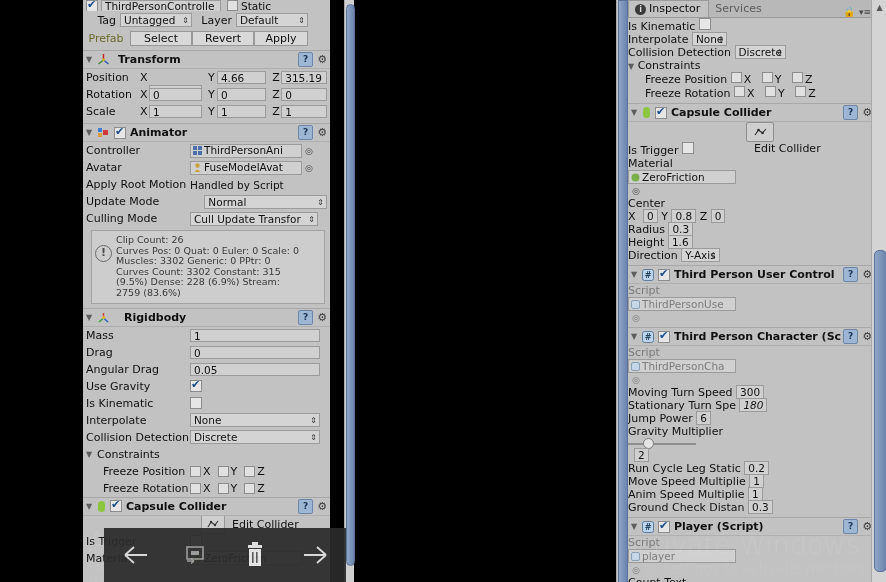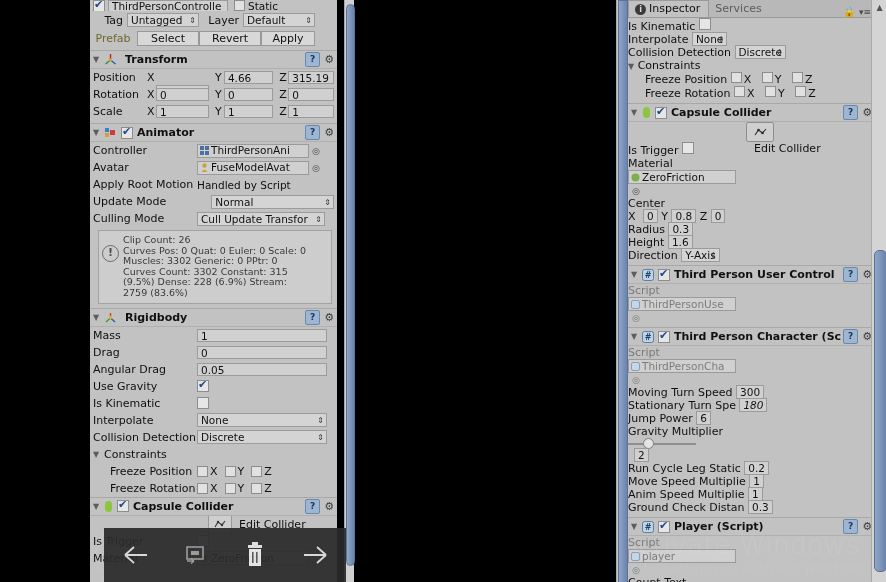--- a/index.html
+++ b/index.html
@@ -1,20 +1,20 @@
 <!DOCTYPE html>
 <html><head>
 <meta charset="utf-8">
 <style>
   html,body{margin:0;padding:0;background:#000;}
   body{width:886px;height:582px;overflow:hidden;font-family:"DejaVu Sans","Liberation Sans",sans-serif;}
   #root{position:relative;width:886px;height:582px;background:#000;}
 
   
-  .panelL{position:absolute;left:90px;top:0;width:247px;height:582px;background:#c2c2c2;color:#101010;
+  .panelL{position:absolute;left:83px;top:0;width:247px;height:582px;background:#c2c2c2;color:#101010;
           font-size:11px;overflow:hidden;}
   .panelL .row{display:flex;align-items:center;height:17px;padding:0 3px;}
   .lbl{color:#101010;white-space:nowrap;overflow:hidden;}
   .fieldL{background:#d0d0d0;border:1px solid #9b9b9b;height:13px;line-height:13px;
           padding:0 3px;font-size:10.5px;color:#111;box-sizing:border-box;overflow:hidden;white-space:nowrap;}
   .popL{background:#d4d4d4;border:1px solid #9b9b9b;height:14px;line-height:13px;padding:0 3px;
         font-size:10.5px;color:#111;box-sizing:border-box;position:relative;white-space:nowrap;overflow:hidden;}
   .popL .arr{position:absolute;right:2px;top:0;font-size:8px;color:#333;line-height:14px;}
   .objL{background:#d0d0d0;border:1px solid #9b9b9b;height:14px;line-height:13px;padding:0 2px;
         font-size:10.5px;color:#111;box-sizing:border-box;display:flex;align-items:center;gap:2px;
@@ -200,21 +200,21 @@
     </div>
 
     <div class="hdrL">
       <span class="foldL">▼</span>
       <svg width="13" height="13" viewBox="0 0 13 13">
           <path d="M6.5 2 L6.5 7" stroke="#d03a3a" stroke-width="1.4"></path>
           <path d="M6.5 7 L2 11" stroke="#3a9a3a" stroke-width="1.4"></path>
           <path d="M6.5 7 L11 11" stroke="#2a5ab5" stroke-width="1.4"></path>
           <circle cx="6.5" cy="6.5" r="1.6" fill="#e0b828"></circle>
         </svg>
-      <span style="margin-left:8px;">Rigidbody</span>
+      <span style="margin-left:14px;">Rigidbody</span>
       <span style="margin-left:auto;display:flex;gap:4px;align-items:center;">
         <span class="helpIco">?</span>
         <span class="gear">⚙</span>
       </span>
     </div>
     <div class="row">
       <span class="lbl" style="width:104px;">Mass</span>
       <span class="fieldL" style="width:130px;">1</span>
     </div>
     <div class="row">

